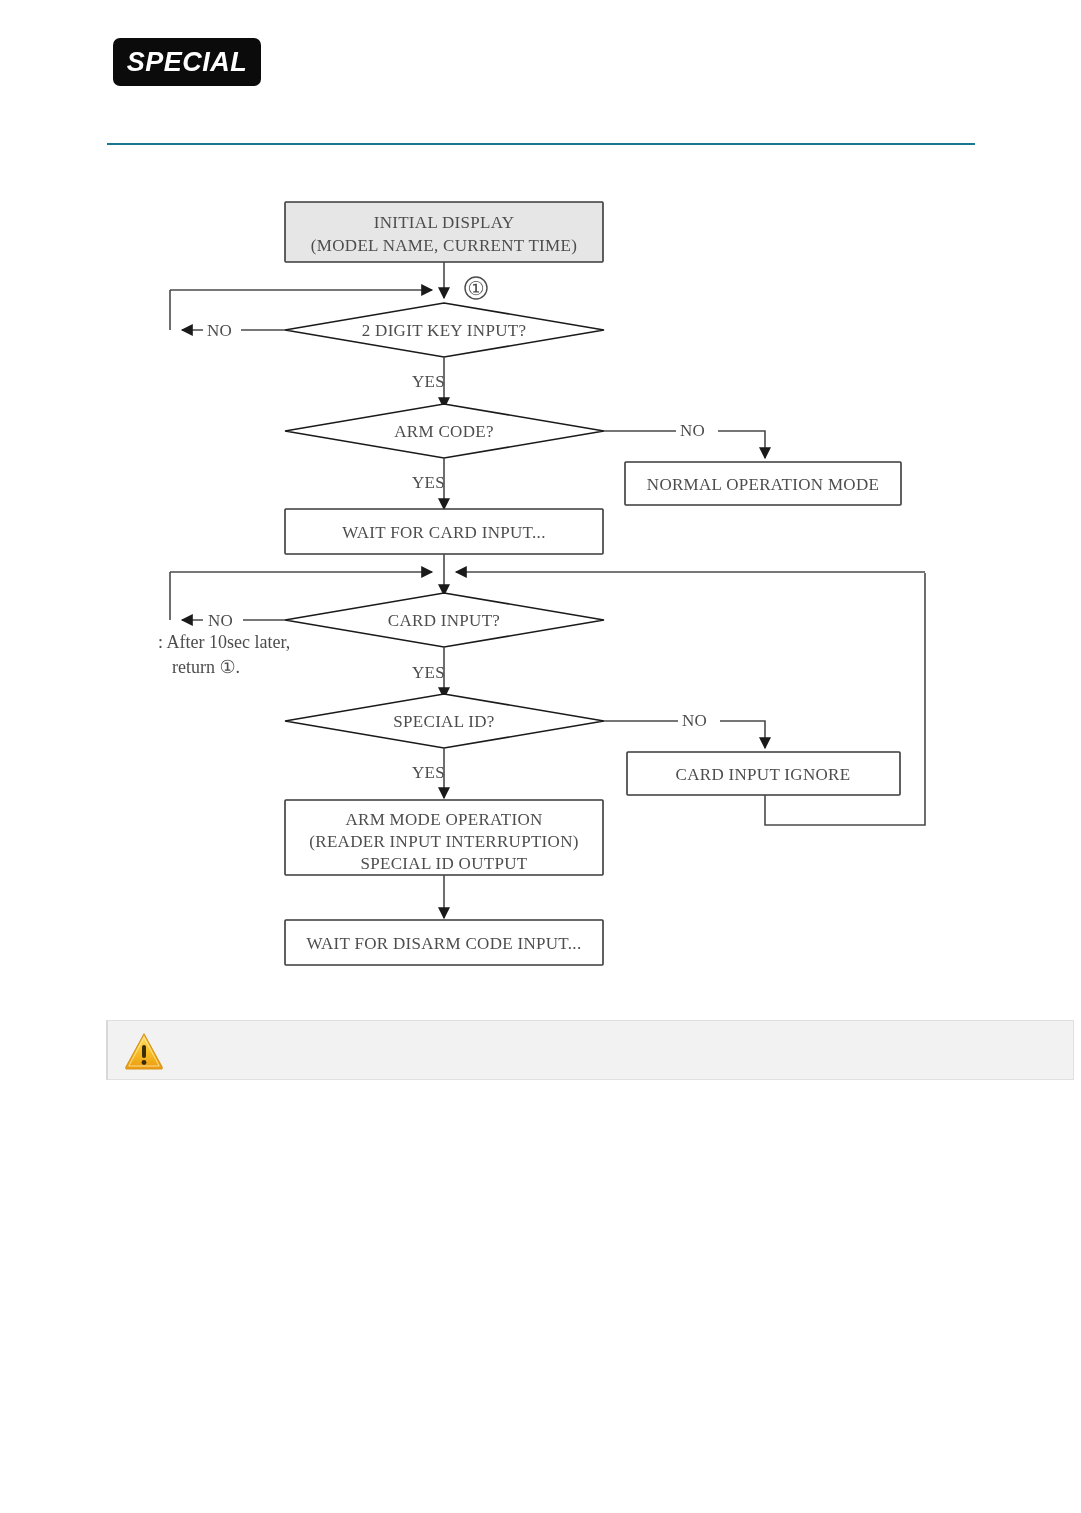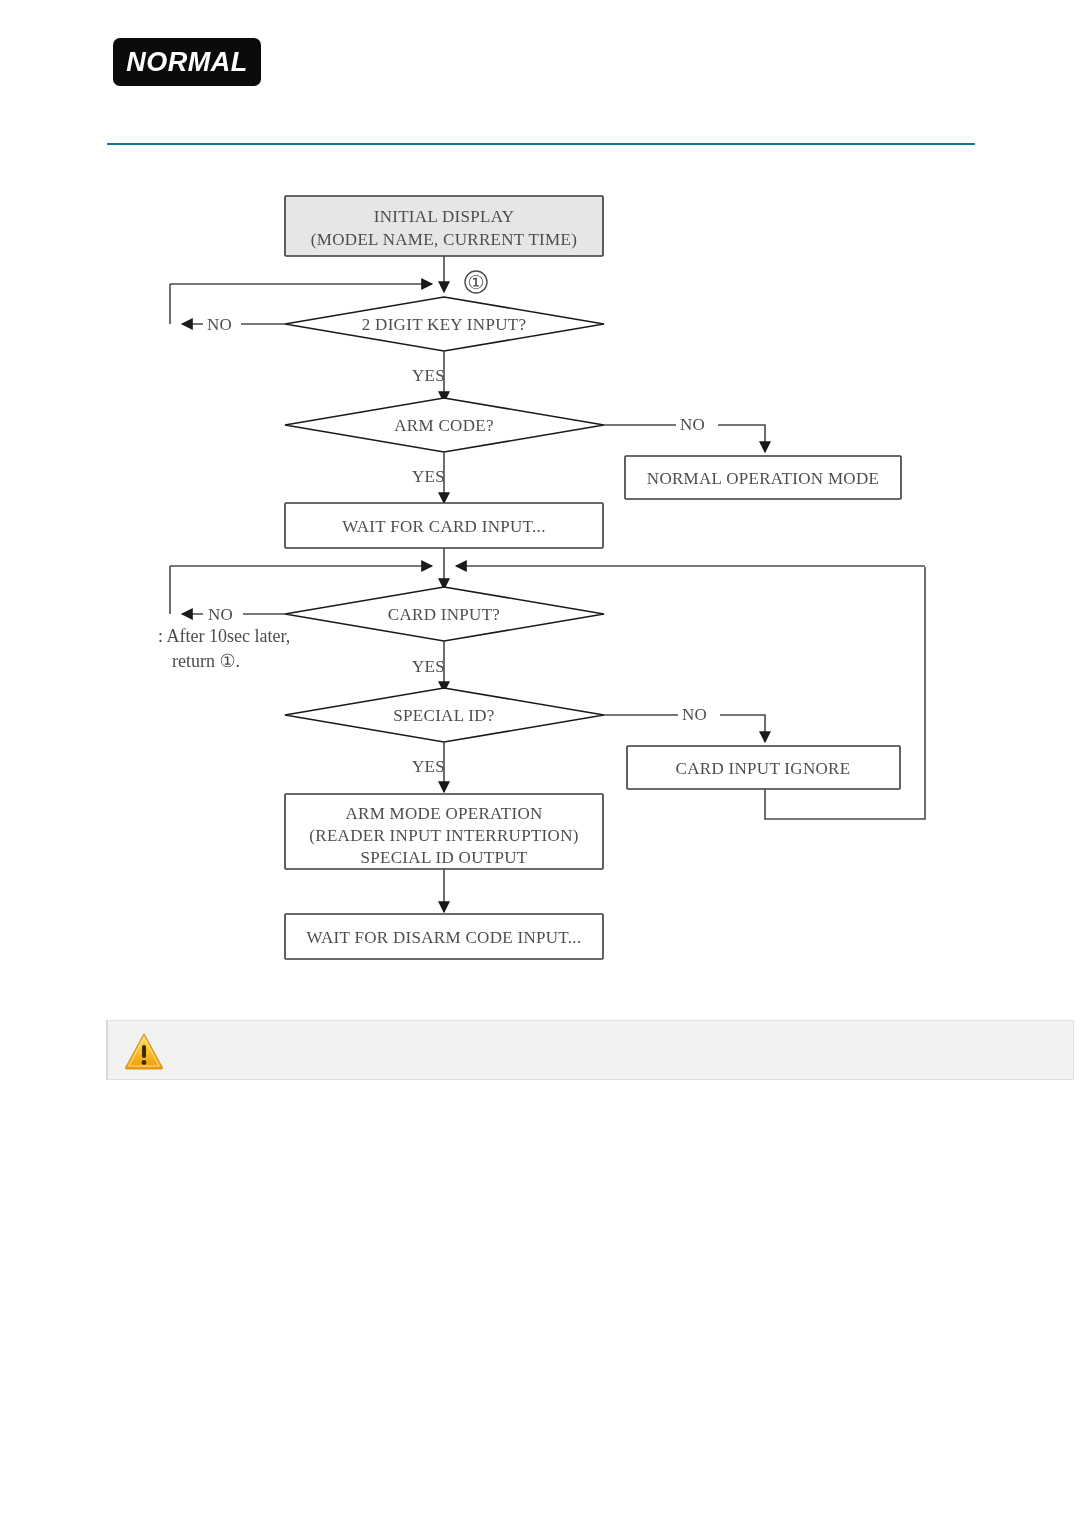--- a/index.html
+++ b/index.html
@@ -52,21 +52,21 @@
     top: 143px;
     width: 868px;
     height: 2px;
     background: #17788f;
   }
 
   
   .flow-wrap {
     position: absolute;
     left: 0;
-    top: 164px;
+    top: 170px;
     width: 1081px;
     height: 830px;
   }
   svg.flow { display: block; }
   .node-rect {
     fill: #ffffff;
     stroke: #3a3a3a;
     stroke-width: 1.6;
   }
   .node-rect.shaded { fill: #e6e6e6; }
@@ -133,21 +133,21 @@
     font-size: 14px;
     color: #3d3d3d;
     line-height: 1.5;
   }
 </style>
 </head>
 <body>
 
 <div class="page-header">
   <div class="brand-logo">
-    <div class="brand-logo-text">NORMAL</div>
+    <div class="brand-logo-text">SPECIAL</div>
   </div>
   <div class="header-rule"></div>
 </div>
 
 <div class="flow-wrap">
 <svg class="flow" width="1081" height="830" viewBox="0 0 1081 830">
 
   <defs>
     <marker id="arrowDown" viewBox="0 0 12 12" refX="6" refY="10" markerWidth="9" markerHeight="9" orient="auto-start-reverse">
       <path d="M 1 1 L 11 1 L 6 11 z" fill="#1a1a1a"></path>

